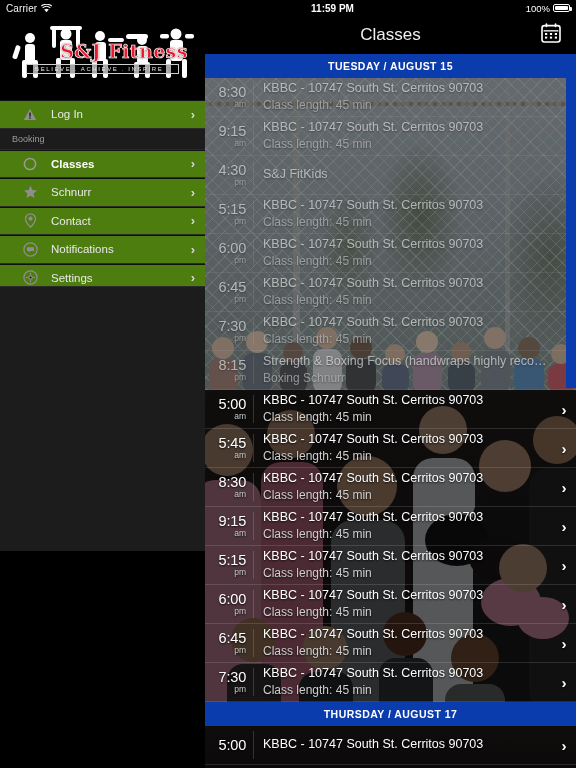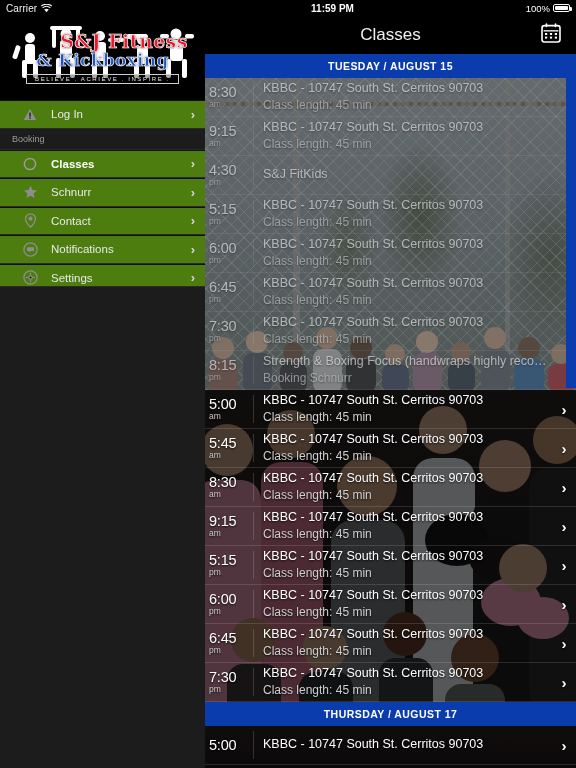--- a/index.html
+++ b/index.html
@@ -2,21 +2,21 @@
 <html><head>
 <meta charset="utf-8">
 <style>
   * { margin:0; padding:0; box-sizing:border-box; }
   html,body{ width:576px; height:768px; overflow:hidden; background:#000; }
   body{ font-family:"Liberation Sans", sans-serif; -webkit-font-smoothing:antialiased; }
 
   .app { position:relative; width:576px; height:768px; display:flex; background:#000; }
 
   
-  .sidebar{ width:205px; height:768px; background:#1c1c1c; position:relative; flex:0 0 205px;border-radius:29px; }
+  .sidebar{ width:205px; height:551px; background:#1c1c1c; position:relative; flex:0 0 205px;border-radius:29px; }
   .status-left{ height:16px; background:#000; display:flex; align-items:center; padding:0 6px; }
   .status-left .carrier{ color:#f2f2f2; font-size:10px; letter-spacing:.1px; }
   .wifi-icon{ margin-left:4px; display:inline-block; }
 
   .logo-box{ height:84px; background:#000; position:relative; overflow:hidden; }
   .logo-inner{ position:absolute; inset:0; display:flex; flex-direction:column; align-items:center; justify-content:center; }
   .logo-silhouettes{ position:absolute; top:4px; left:0; right:0; height:62px; }
   .logo-title1{ font-family:"DejaVu Serif", serif; font-weight:bold; font-size:19px; color:#e8192c;
       -webkit-text-stroke:.7px #fff; letter-spacing:.4px; line-height:1; position:relative; z-index:3; text-shadow:0 0 2px #000;margin-left:43px;}
   .logo-title2{ font-family:"DejaVu Serif", serif; font-weight:bold; font-size:17px; color:#1f56c4;
@@ -55,21 +55,21 @@
 
   .day-head{ height:24px; background:#0b3cad; display:flex; align-items:center; justify-content:center; }
   .day-head span{ color:#fff; font-size:10.5px; font-weight:bold; letter-spacing:.45px; }
 
   .photo-band{ position:relative; }
   .photo-band .bg{ position:absolute; inset:0; }
   .photo-band .rows{ position:relative; z-index:2; }
 
   .row{ height:39px; display:flex; align-items:center; border-bottom:1px solid rgba(255,255,255,.13);
         position:relative; padding-left:4px; }
-  .row .tcol{ width:44px; flex:0 0 44px; padding-right:7px; position:relative; }
+  .row .tcol{ width:44px; flex:0 0 44px; text-align:right; padding-right:7px; position:relative; }
   .row .tcol .hr{ color:#fff; font-size:14.5px; line-height:1.02; letter-spacing:-.2px; text-shadow:0 1px 2px rgba(0,0,0,.85); }
   .row .tcol .mer{ color:#c9c9c9; font-size:8.5px; line-height:1; text-shadow:0 1px 2px rgba(0,0,0,.85); }
   .row .sep{ width:1px; align-self:stretch; background:rgba(255,255,255,.16); margin:5px 0; }
   .row .body{ flex:1; padding-left:9px; overflow:hidden; }
   .row .body .t1{ color:#fff; font-size:12.5px; line-height:1.25; white-space:nowrap; overflow:hidden;
         text-overflow:ellipsis; text-shadow:0 1px 2px rgba(0,0,0,.8); }
   .row .body .t2{ color:#cfcfcf; font-size:12px; line-height:1.35; margin-top:1px; text-shadow:0 1px 2px rgba(0,0,0,.8); }
   .row .rchev{ width:24px; flex:0 0 24px; color:#fff; font-size:15px; font-weight:bold; text-align:center;
         text-shadow:0 1px 2px rgba(0,0,0,.8); }
   .row .rchev.hidden{ visibility:hidden; }
@@ -155,21 +155,20 @@
               <rect x="170" y="20" width="13" height="21" rx="3"></rect>
             <rect x="166" y="39" width="5" height="19" rx="2"></rect>
               <rect x="182" y="39" width="5" height="19" rx="2"></rect>
             <rect x="160" y="14" width="9" height="4.5" rx="2"></rect>
               <rect x="185" y="14" width="9" height="4.5" rx="2"></rect>
           </g>
         </svg>
       </div>
       <div class="logo-inner">
         <div class="logo-title1">S&amp;J Fitness</div>
-        <div class="logo-title2">&amp; Kickboxing</div>
         <div class="logo-tag">BELIEVE . ACHIEVE . INSPIRE .</div>
       </div>
     </div>
 
     <div class="menu">
 
       <div class="menu-row">
         <span class="mi">
           <svg width="14" height="13" viewBox="0 0 14 13">
               <path d="M7 1 L13.2 12 H0.8 Z" fill="#8e8e8e"></path>
@@ -420,21 +419,21 @@
           </div>
 
           <div class="row">
             <div class="tcol">
               <div class="hr">8:15</div>
               <div class="mer">pm</div>
             </div>
             <div class="sep"></div>
             <div class="body">
               <div class="t1">Strength &amp; Boxing Focus (handwraps highly recom…</div>
-              <div class="t2">Booking Schnurr</div>
+              <div class="t2">Boxing Schnurr</div>
             </div>
             <div class="rchev hidden"></div>
           </div>
         </div>
         <div class="tuesday-veil"></div>
       </div>
 
       <div class="photo-band" style="height:312px;">
         <div class="bg">
           <div class="crowd2">

